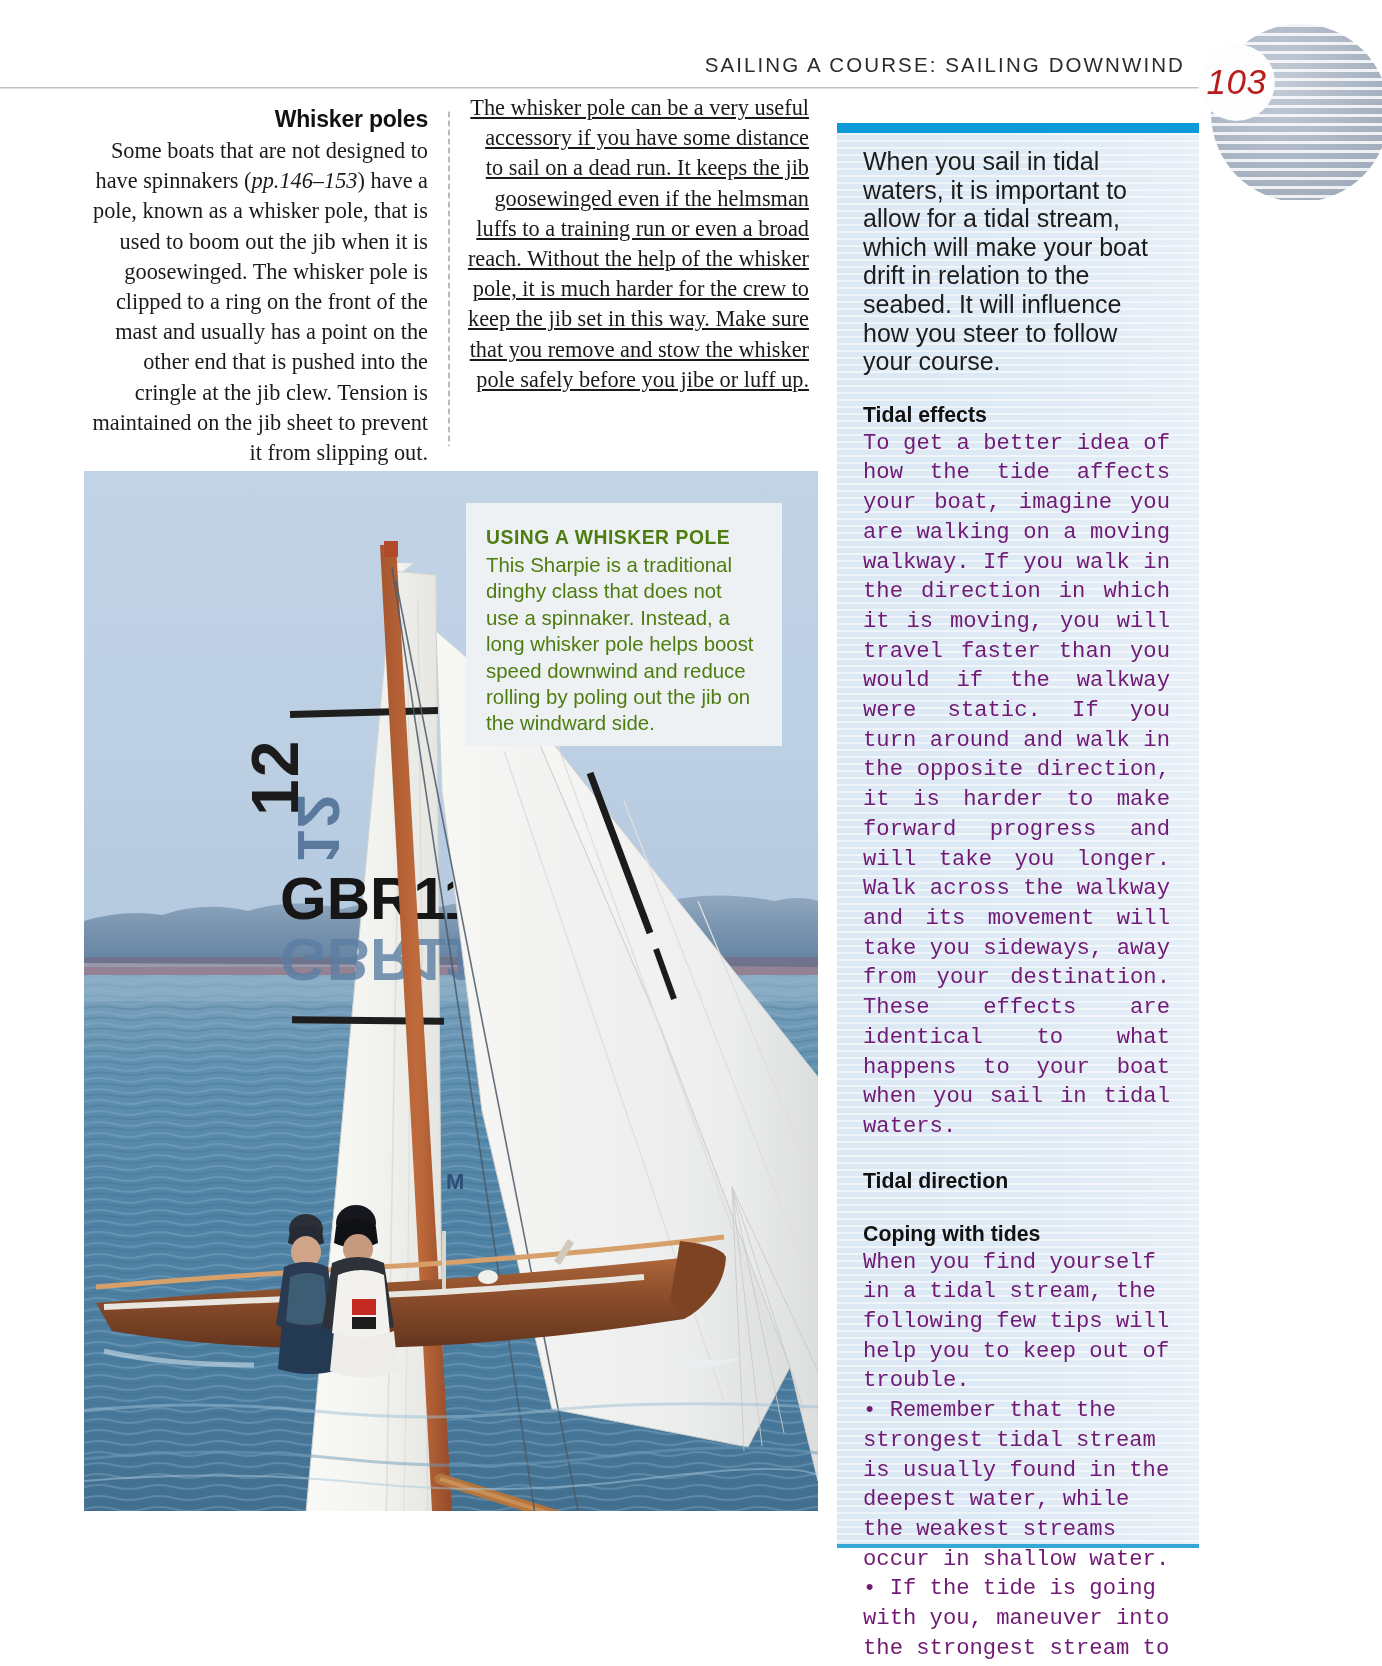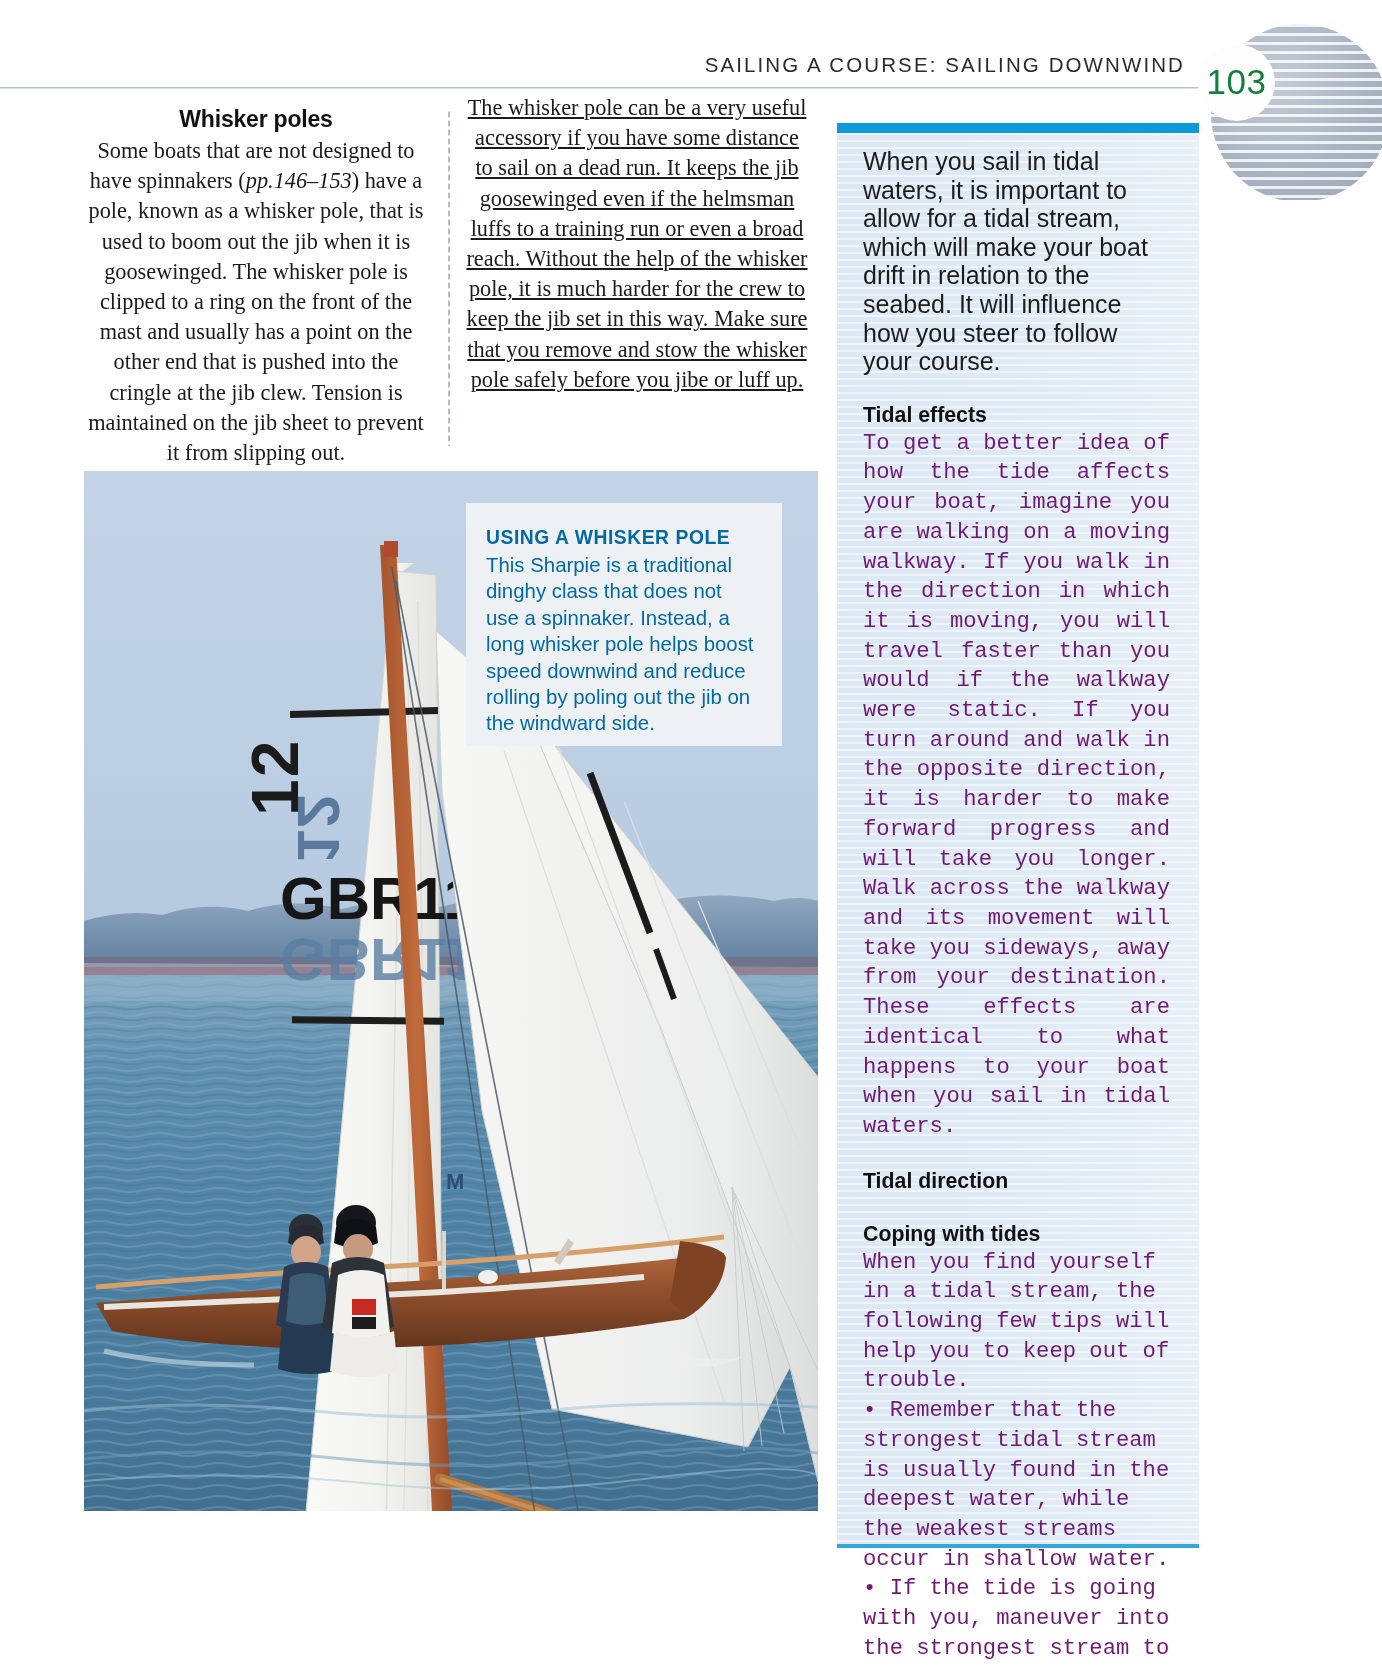--- a/index.html
+++ b/index.html
@@ -62,32 +62,33 @@
     width:75px; height:75px;
     border-radius:50%;
     background:#fdfdfd;
     display:flex;align-items:center;justify-content:center;
     box-shadow:0 0 0 1px rgba(255,255,255,.9);
   }
   .page-num{
     font-family:"Liberation Sans", sans-serif;
     font-size:35px;
     font-weight:400;
-    color:#15803d;
+    color:#b91c1c;
     letter-spacing:.5px;
     line-height:1;
     transform:translateY(-1px);
+    font-style:italic;
   }
 
   
   .col{
     position:absolute;
     font-size:22.3px;
     line-height:30.2px;
-    text-align:center;
+    text-align:right;
   }
   .col-1{ left:84px;  top:104px; width:344px; }
   .col-2{ left:465px; top:93px; width:344px;text-decoration:underline; }
 
   .col-head{
     font-family:"Liberation Sans", sans-serif;
     font-weight:bold;
     font-size:23px;
     line-height:30px;
     letter-spacing:-.2px;
@@ -123,21 +124,21 @@
     left:466px; top:503px;
     width:316px; height:243px;
     background:#eef1f4;
     padding:0;
   }
   .caption-inner{
     padding:21px 26px 0 20px;
     font-family:"Liberation Sans", sans-serif;
     font-size:20.4px;
     line-height:26.4px;
-    color:#0369a1;
+    color:#4d7c0f;
   }
   .caption-title{
     font-weight:bold;
     font-size:19.3px;
     letter-spacing:.55px;
     line-height:27px;
     margin:0 0 1px 0;
   }
   .caption-body{margin:0;}
 

